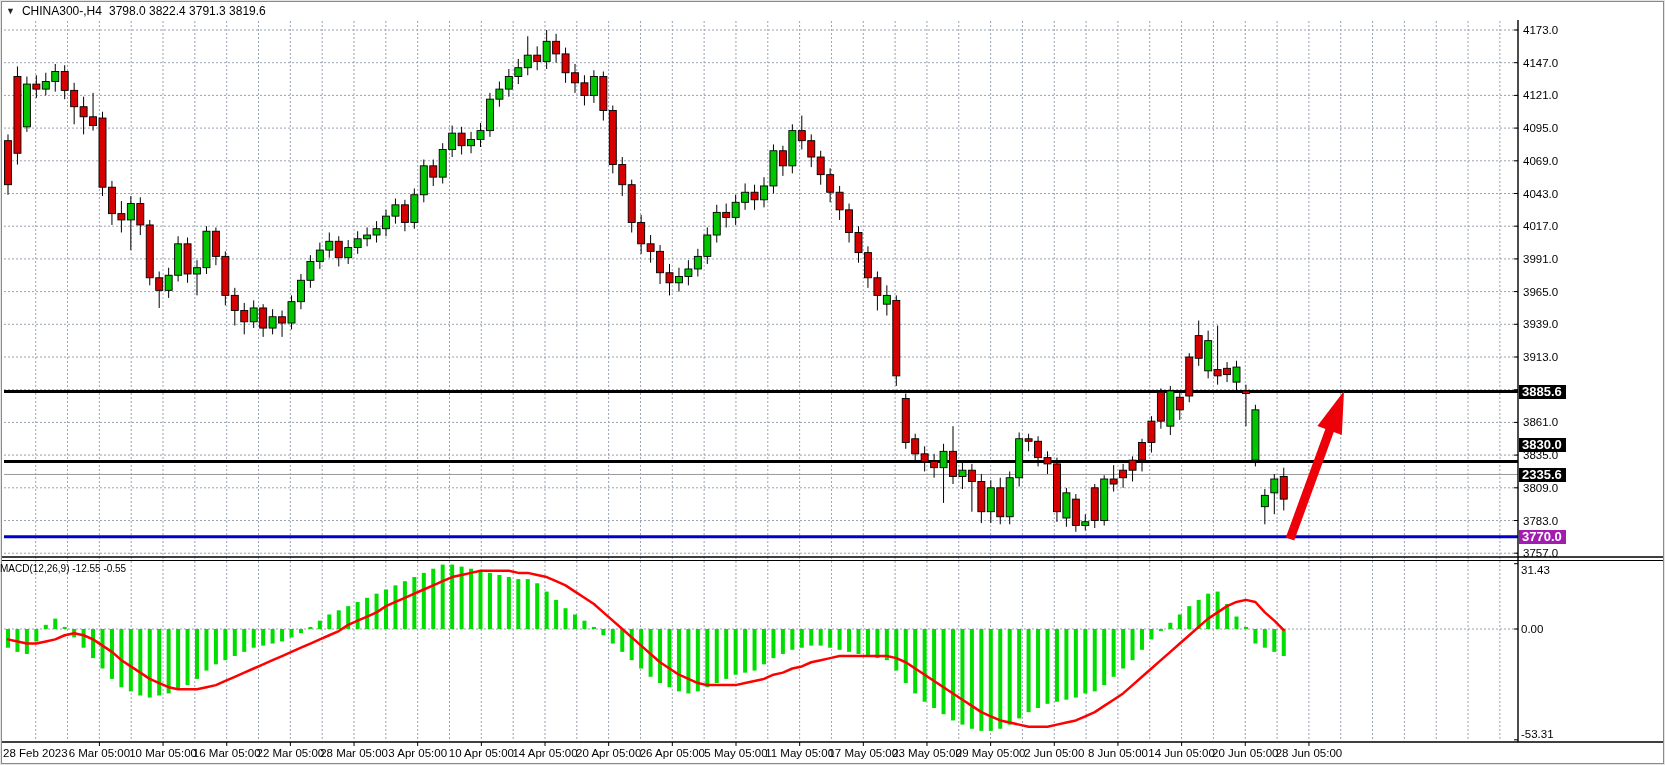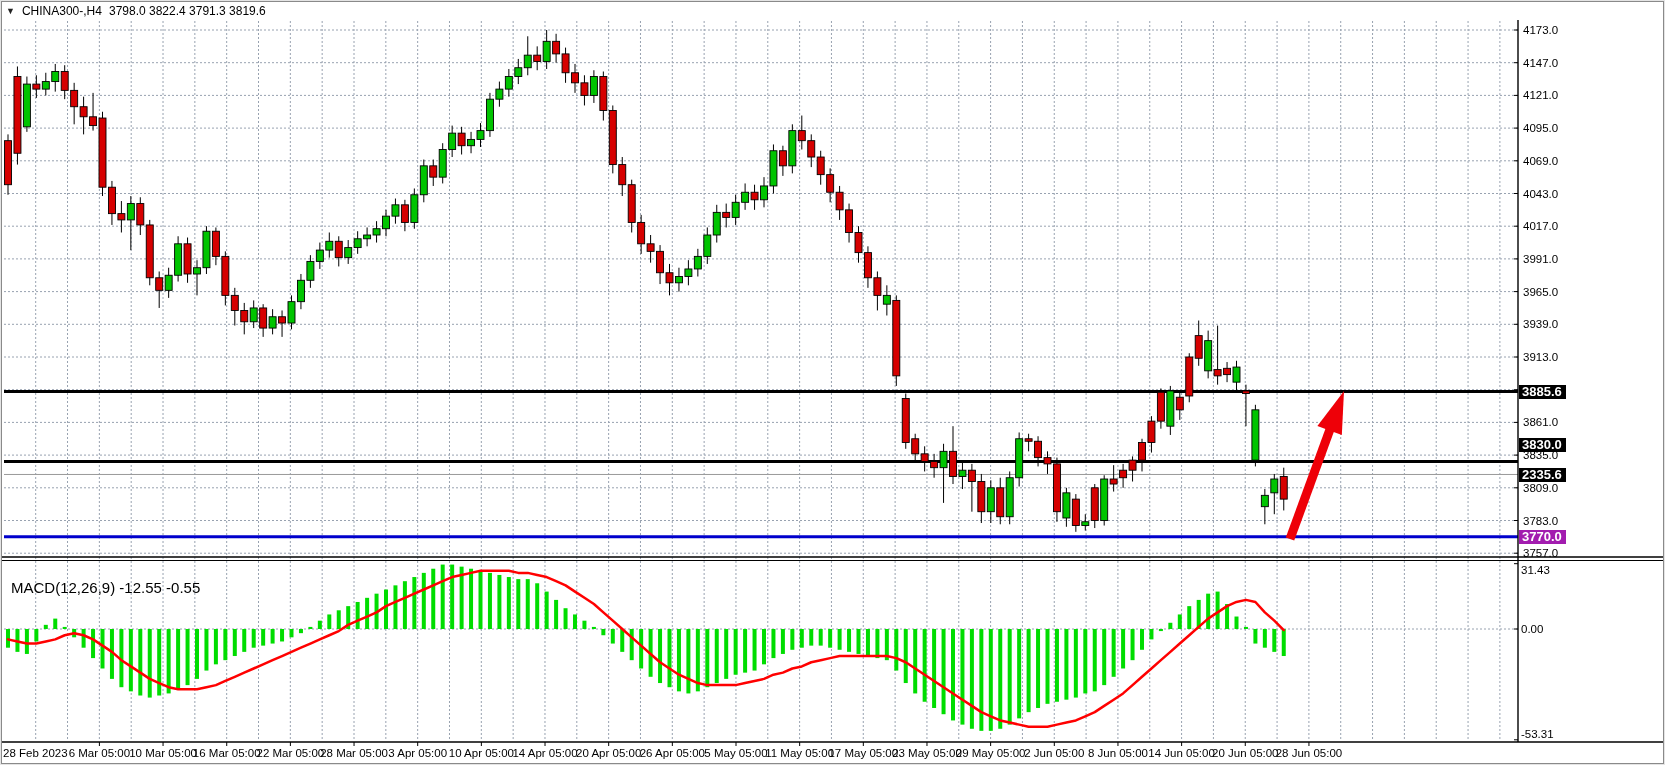--- a/index.html
+++ b/index.html
@@ -1,21 +1,21 @@
 <!DOCTYPE html>
 <html><head>
 <meta charset="utf-8">
 <style>
   html,body{margin:0;padding:0;background:#f0f0f0;}
   .frame{position:relative;width:1665px;height:765px;background:#ffffff;overflow:hidden;
          font-family:"Liberation Sans",sans-serif;}
   #plot{position:absolute;left:0;top:0;}
   .title-bar{position:absolute;left:6px;top:4px;font-size:12px;color:#000;display:flex;align-items:center;gap:7px;}
   .dd-icon{font-size:9px;color:#222;line-height:1;}
-  .macd-label{position:absolute;left:11px;top:563px;font-size:15px;color:#000;margin-top:16px;}
+  .macd-label{position:absolute;left:0;top:563px;font-size:10px;color:#000;}
   .tag{position:absolute;left:1519px;width:47px;height:14px;font-size:13px;font-weight:bold;
        color:#fff;line-height:14px;padding-left:3px;box-sizing:border-box;}
   .tag-black{background:#000;}
   .tag-blue{background:#a21caf;}
 </style>
 </head>
 <body>
 
 <div class="frame">
   <svg id="plot" width="1665" height="765">

